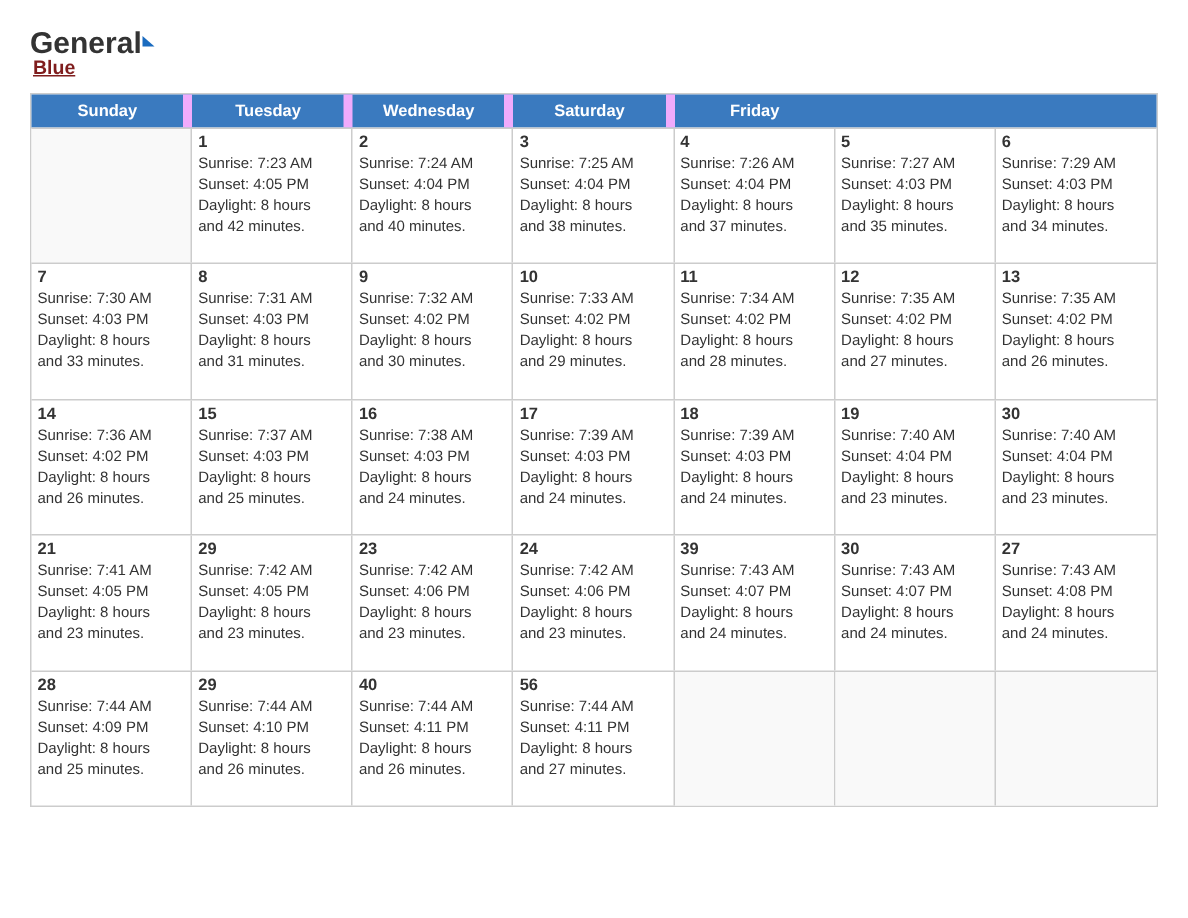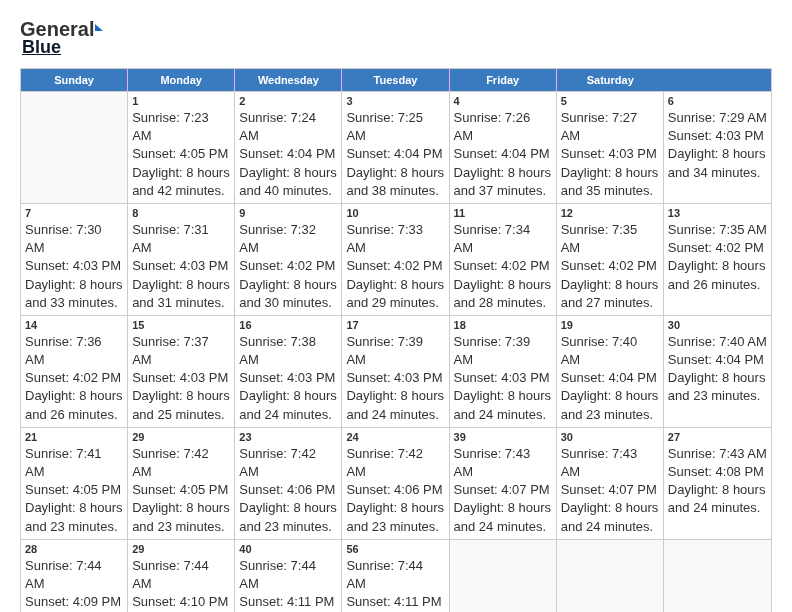--- a/index.html
+++ b/index.html
@@ -53,21 +53,21 @@
       display: grid;
       grid-template-columns: repeat(7, 1fr);
       background: #3a7abf;
     }
     .cal-header-cell {
       color: #fff;
       font-size: 11px;
       font-weight: bold;
       text-align: center;
       padding: 5px 2px;
-      border-right: 1px solid #f0abfc;
+      border-right: 6px solid #f0abfc;
     }
     .cal-header-cell:last-child { border-right: none; }
     .cal-body {
       flex: 1;
       display: flex;
       flex-direction: column;
     }
     .cal-row {
       display: grid;
       grid-template-columns: repeat(7, 1fr);
@@ -84,41 +84,41 @@
     }
     .cal-cell:last-child { border-right: none; }
     .cal-cell.empty { background: #f9f9f9; }
     .day-number {
       font-size: 11px;
       font-weight: bold;
       margin-bottom: 2px;
       display: block;
     }
     .cell-text {
-      font-size: 13px;
+      font-size: 10px;
       line-height: 1.4;
       color: #333;
     }
     .logo-row {
       display: flex;
       align-items: center;
     }
     .logo-g { font-weight: bold; font-size: 20px; color: #333; }
     .logo-triangle {
       width: 0;
       height: 0;
       border-left: 8px solid #1a6bbf;
       border-top: 7px solid transparent;
       border-bottom: 0px solid transparent;
       margin-left: 1px;
       margin-top: -4px;
     }
     .logo-sub {
-      font-size: 18px;
-      color: #0f172a;
+      font-size: 13px;
+      color: #7f1d1d;
       font-weight: bold;
       margin-top: -4px;
       margin-left: 2px;
       text-decoration: underline;
     }
   </style>
 </head>
 <body>
 
 <div class="page">
@@ -132,25 +132,24 @@
     </div>
     <div class="title-block">
       <div class="month-title"></div>
       <div class="location-title"></div>
     </div>
   </div>
 
   <div class="calendar">
     <div class="cal-header">
     <div class="cal-header-cell">Sunday</div>
-        <div class="cal-header-cell">Monday</div>
+        <div class="cal-header-cell">Tuesday</div>
         <div class="cal-header-cell">Wednesday</div>
-        <div class="cal-header-cell">Tuesday</div>
+        <div class="cal-header-cell">Saturday</div>
         <div class="cal-header-cell">Friday</div>
-        <div class="cal-header-cell">Saturday</div>
       </div>
     <div class="cal-body">
     <div class="cal-row">
           <div class="cal-cell empty"></div>
           <div class="cal-cell">
             <span class="day-number">1</span>
             <div class="cell-text">Sunrise: 7:23 AM<br>Sunset: 4:05 PM<br>Daylight: 8 hours<br>and 42 minutes.</div>
           </div>
           <div class="cal-cell">
             <span class="day-number">2</span>

